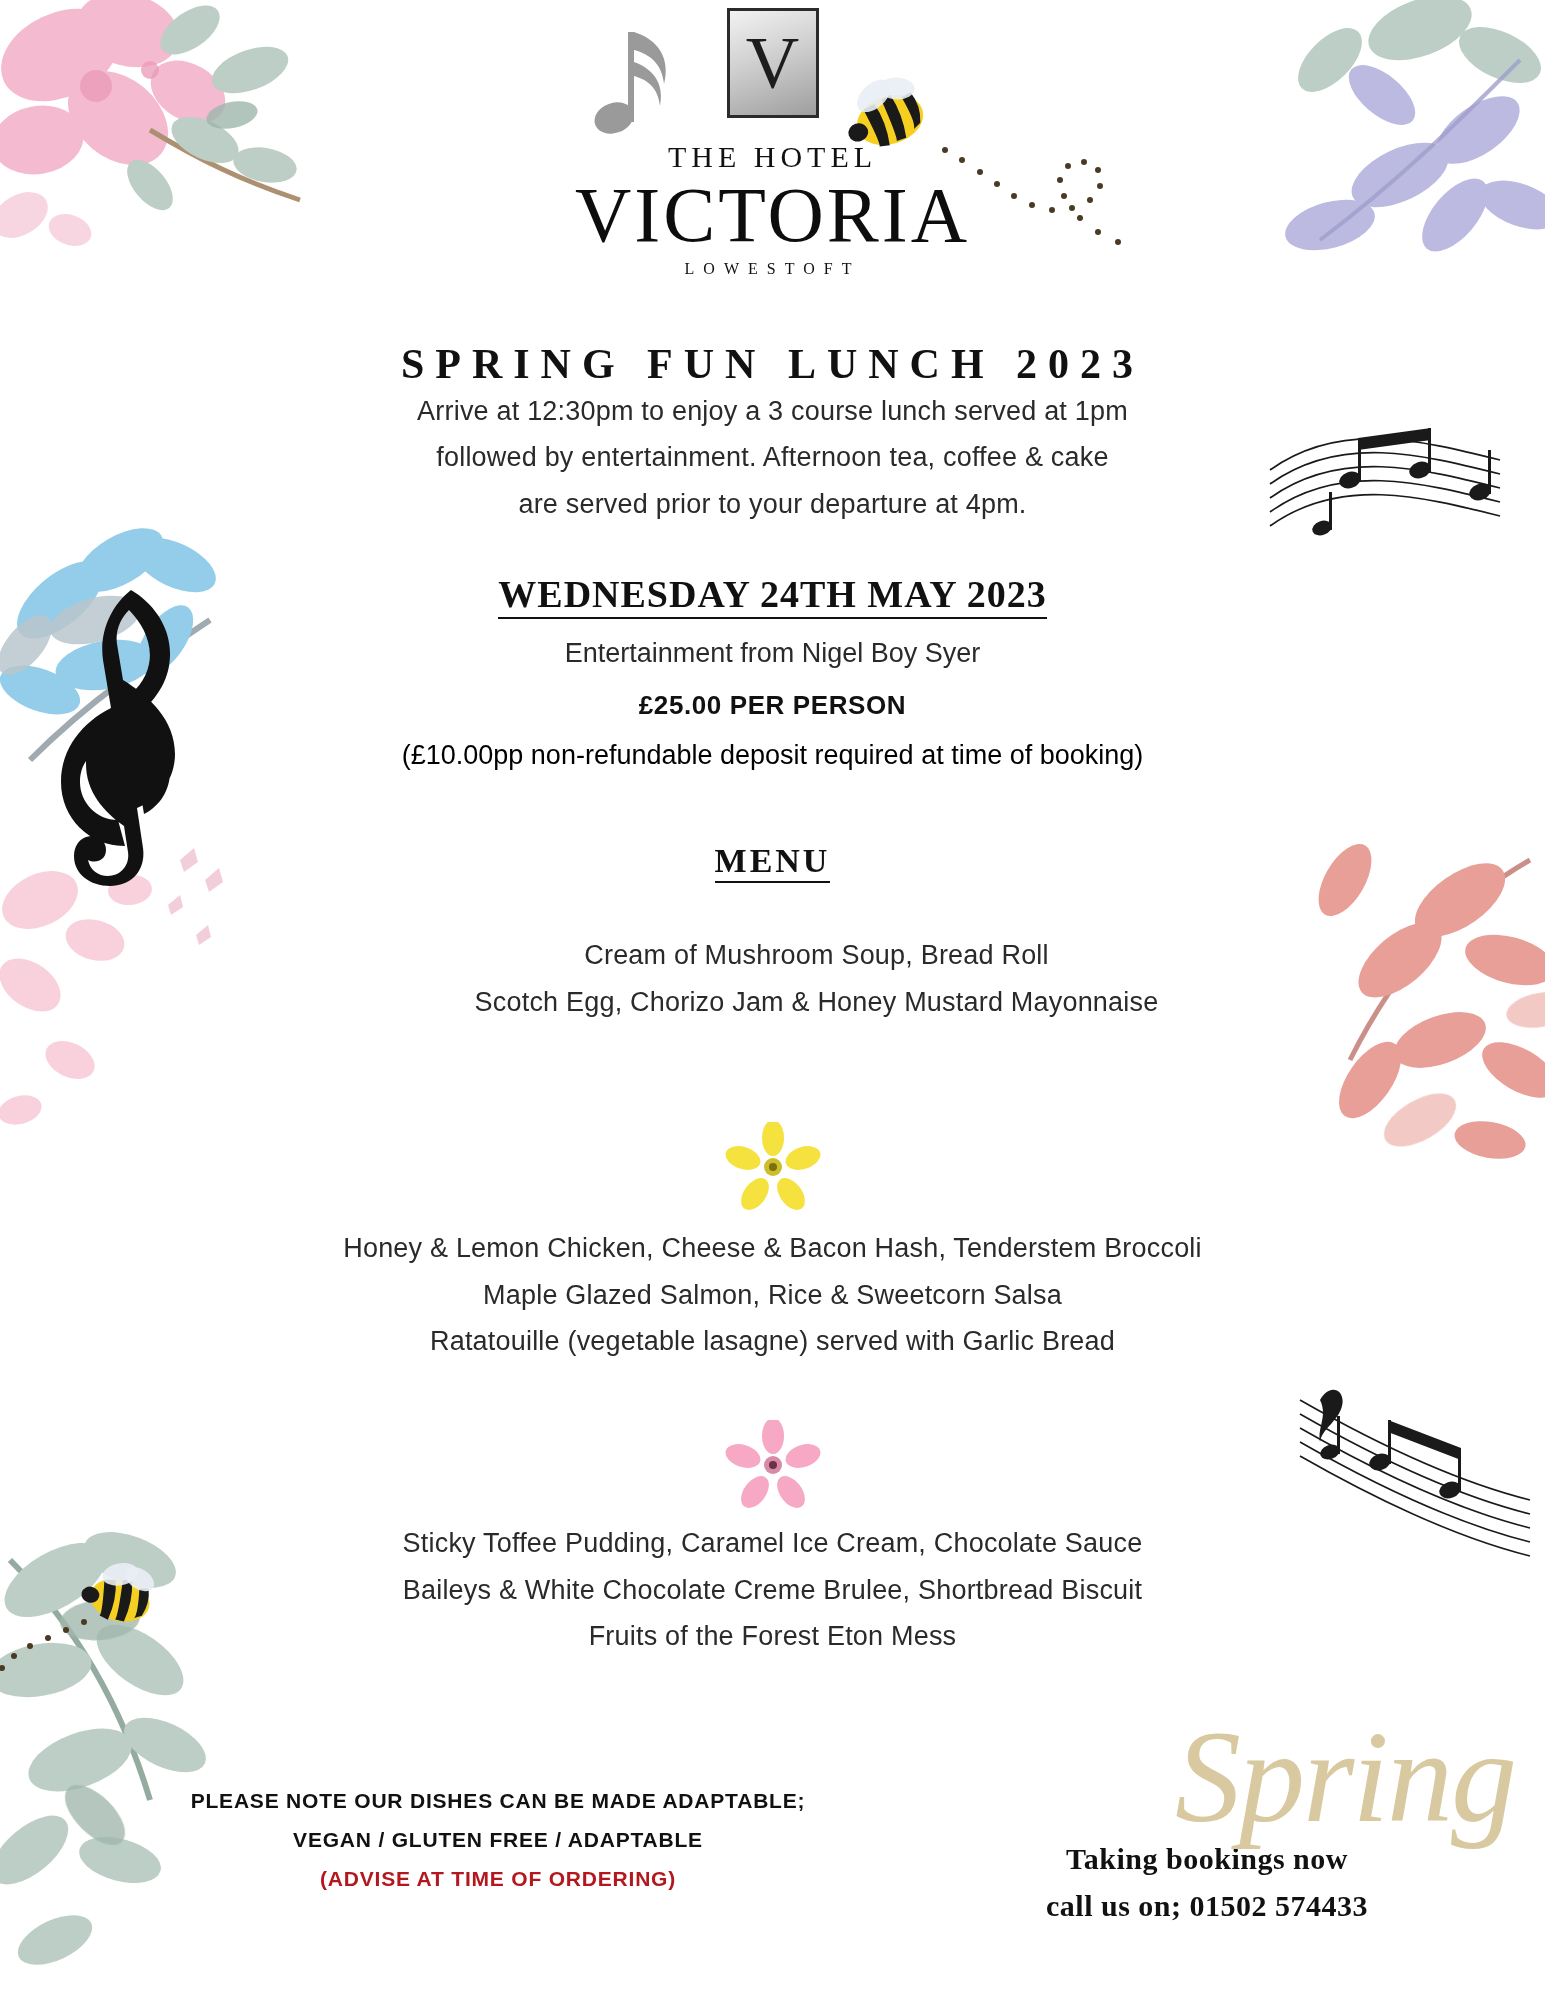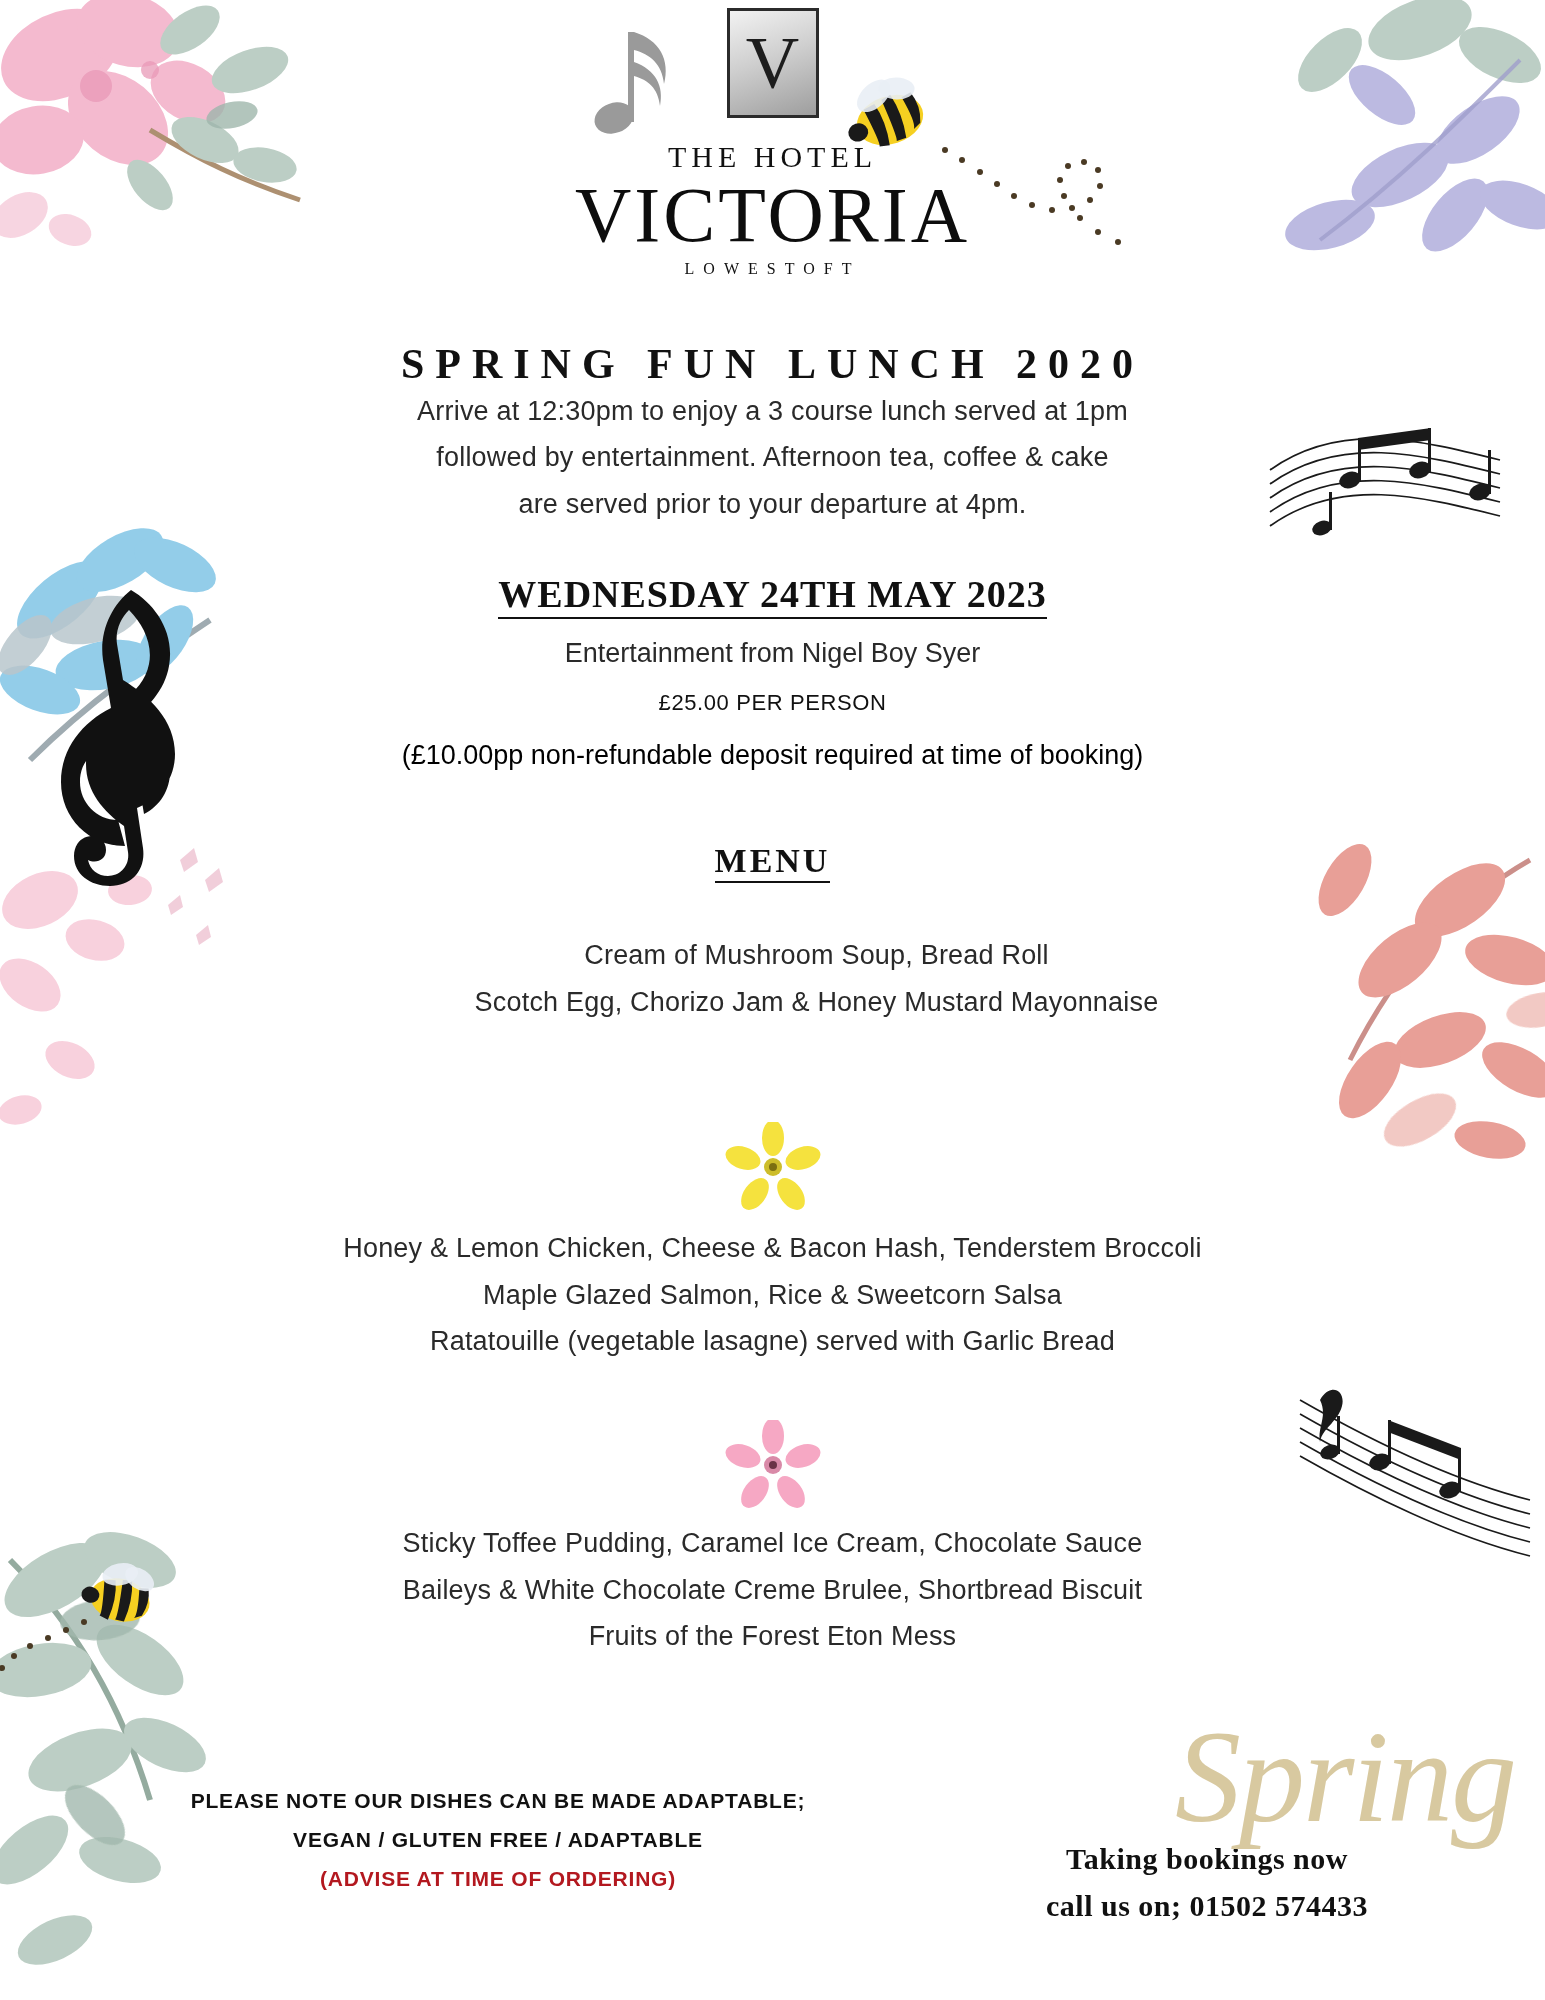--- a/index.html
+++ b/index.html
@@ -126,22 +126,22 @@
     text-align: center;
     font-size: 27px;
     color: #2a2a2a;
   }
   .price {
     position: absolute;
     top: 690px;
     left: 0;
     width: 1545px;
     text-align: center;
-    font-size: 22px;
-    font-weight: normal;
+    font-size: 26px;
+    font-weight: bold;
     letter-spacing: 0.6px;
     color: #111;
   }
   .deposit {
     position: absolute;
     top: 740px;
     left: 0;
     width: 1545px;
     text-align: center;
     font-size: 27px;
@@ -488,21 +488,21 @@
 
 <div class="sheet">
 
   <div class="logo-block">
     <div class="logo-mark">V</div>
     <div class="logo-the-hotel">THE HOTEL</div>
     <div class="logo-victoria">VICTORIA</div>
     <div class="logo-town">LOWESTOFT</div>
   </div>
 
-  <div class="headline">SPRING FUN LUNCH 2020</div>
+  <div class="headline">SPRING FUN LUNCH 2023</div>
 
   <div class="intro">
     <div>Arrive at 12:30pm to enjoy a 3 course lunch served at 1pm</div>
     <div>followed by entertainment. Afternoon tea, coffee &amp; cake</div>
     <div>are served prior to your departure at 4pm.</div>
   </div>
 
   <div class="date-line">
     <span>WEDNESDAY 24TH MAY 2023</span>
   </div>

